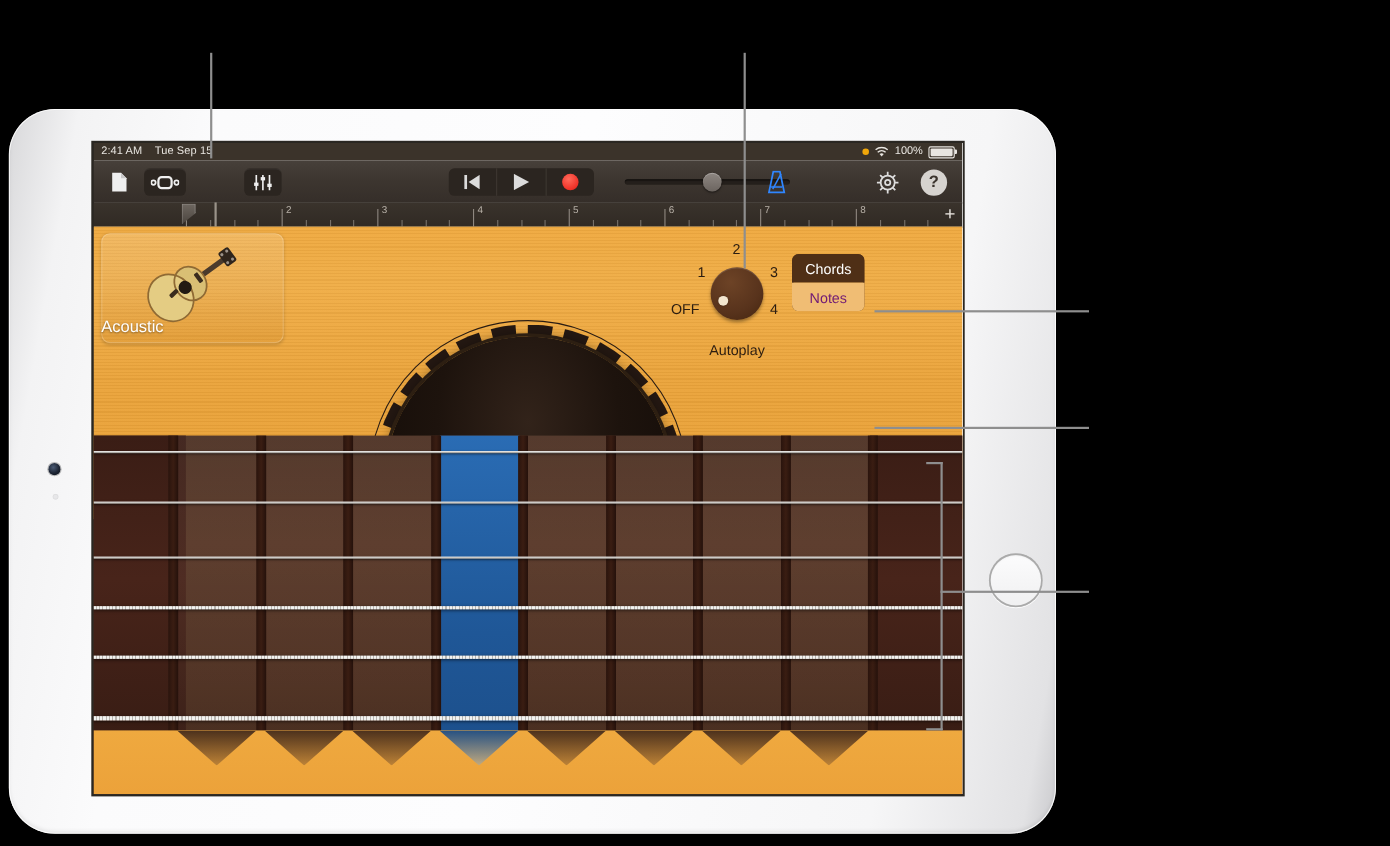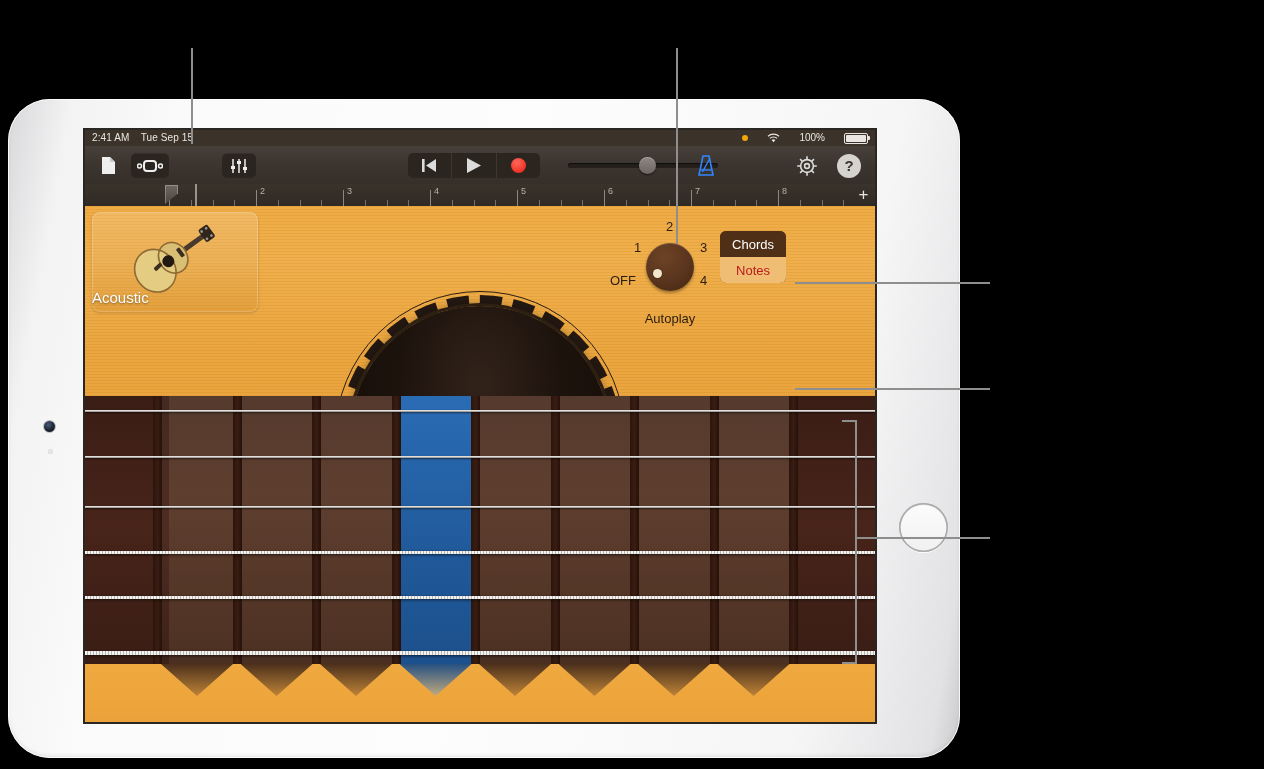--- a/index.html
+++ b/index.html
@@ -23,21 +23,21 @@
           box-shadow:inset 0 0 0 1.6px #aaa, inset 0 1px 2px rgba(0,0,0,.28), 0 1px 0 rgba(255,255,255,.9);}
 
   
   #screen{position:absolute;left:85px;top:130px;width:790px;height:592px;overflow:hidden;
           box-shadow:0 0 0 2px #2a2722;}
 
   
   .statusbar{position:absolute;left:0;top:0;width:100%;height:16px;
              background:#3b332a;color:#e9e6e1;font-size:10px;line-height:16px;}
   .sb-left{position:absolute;left:7px;top:0;white-space:nowrap;letter-spacing:.1px;}
-  .sb-right{position:absolute;right:7px;top:0;display:flex;align-items:center;gap:19px;}
+  .sb-right{position:absolute;right:7px;top:0;display:flex;align-items:center;gap:5px;}
   .dot-orange{width:6px;height:6px;border-radius:50%;background:#f0a70a;display:inline-block;}
   .batt{width:22px;height:9px;border:1px solid #e9e6e1;border-radius:2px;position:relative;display:inline-block;}
   .batt:before{content:"";position:absolute;left:1px;top:1px;bottom:1px;right:1px;background:#e9e6e1;border-radius:1px;}
   .batt:after{content:"";position:absolute;right:-3px;top:2.5px;width:2px;height:4px;background:#e9e6e1;border-radius:0 1px 1px 0;}
 
   
   .toolbar{position:absolute;left:0;top:16px;width:100%;height:38px;
            background:linear-gradient(180deg,#47403a 0%,#3d3630 45%,#352e29 100%);
            border-bottom:1px solid #241f1b;}
   .tb-btn{position:absolute;top:7px;height:25px;border-radius:5px;display:flex;align-items:center;
@@ -103,21 +103,21 @@
   .knob i{position:absolute;left:7px;top:26px;width:9px;height:9px;border-radius:50%;
           background:#f3e6cf;box-shadow:0 0 2px rgba(0,0,0,.35);}
   .ap .kl{position:absolute;font-size:13px;color:#2c1d10;}
   .ap .cap{position:absolute;left:0;right:0;bottom:0;text-align:center;font-size:13px;color:#2c1d10;}
 
   
   .cn{position:absolute;left:635px;top:25px;width:66px;height:52px;border-radius:6px;overflow:hidden;
       box-shadow:inset 0 0 0 1.5px #5c3a1c;}
   .cn div{height:26px;display:flex;align-items:center;justify-content:center;font-size:13px;cursor:pointer;}
   .cn .on{background:#4f2f16;color:#fff;}
-  .cn .off{background:#f0bd74;color:#b91c1c;}
+  .cn .off{background:#f0bd74;color:#701a75;}
 
   
   .chords{position:absolute;left:0;top:204px;width:100%;height:62px;}
   .chip{position:absolute;top:0;width:72px;height:62px;cursor:pointer;
         clip-path:polygon(50% 0,100% 28%,100% 100%,0 100%,0 28%);
         display:flex;align-items:flex-end;justify-content:center;}
   .chip span{color:#fff;font-size:21px;padding-bottom:12px;text-shadow:0 1px 2px rgba(0,0,0,.5);}
   .chip.light{background:linear-gradient(180deg,rgba(255,255,255,.26),rgba(255,255,255,.11));}
   .chip.dark{background:linear-gradient(180deg,rgba(120,85,55,.55),rgba(90,62,40,.52));}
   .chip.sel{background:linear-gradient(180deg,#2f72bc,#1e5591);}

